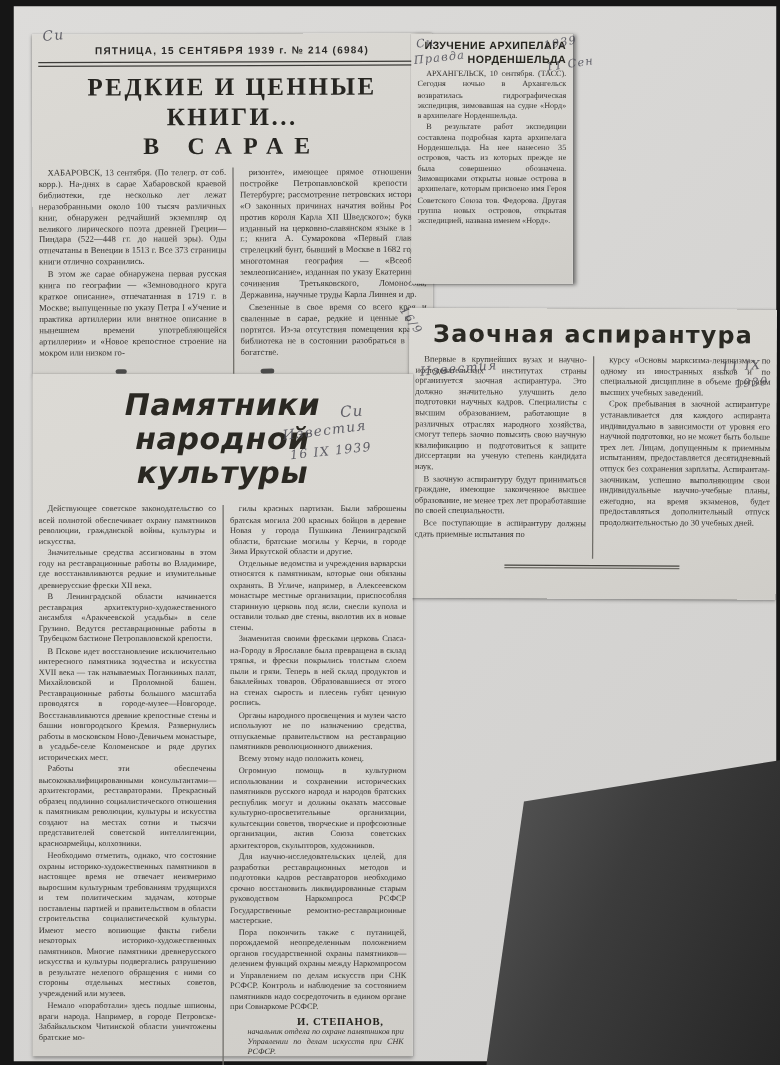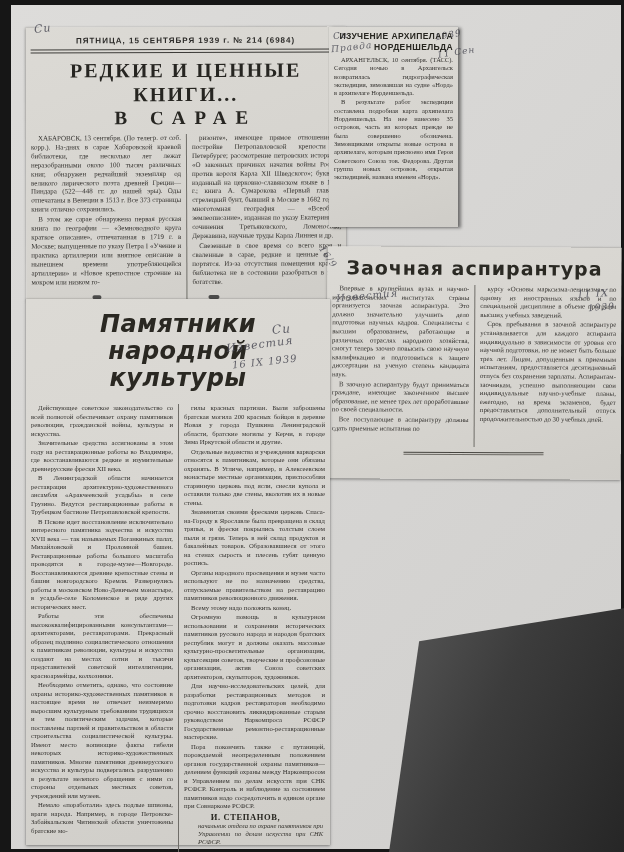--- a/index.html
+++ b/index.html
@@ -38,21 +38,21 @@
   .clip-zaoch{left:327px;top:247px;width:294px;height:232px;transform:rotate(.3deg);padding-top:10px;}
   .zaoch-title{font-family:"DejaVu Sans",sans-serif;font-weight:bold;font-size:19px;
                letter-spacing:1px;text-align:center;color:#2a2923;margin:0 0 6px;}
   .clip-zaoch .cols{height:162px;font-size:6.8px;line-height:8.6px;}
   .end-rule{width:140px;margin:5px auto 0;border-top:1px solid #46443f;border-bottom:1px solid #6b6963;height:1px;}
   
   .clip-pam{left:26px;top:299px;width:304px;height:546px;padding-top:12px;}
   .pam-title{font-family:"DejaVu Sans",sans-serif;font-weight:bold;font-style:italic;
              text-align:center;color:#2a2822;margin:0;line-height:27px;font-size:24px;letter-spacing:.5px;}
   .clip-pam .cols{margin-top:12px;height:460px;font-size:6.7px;line-height:8.5px;}
-  .sig{font-weight:bold;font-size:8.5px;letter-spacing:.6px;text-align:center;padding-right:18px;margin-top:2px;color:#26251f;}
+  .sig{font-weight:bold;font-size:8.5px;letter-spacing:.6px;text-align:right;padding-right:18px;margin-top:2px;color:#26251f;}
   .sig-role{font-style:italic;font-size:6.5px;line-height:8px;text-align:justify;padding:1px 2px 0 14px;color:#33312c;}
   
   .hw{position:absolute;font-family:"DejaVu Serif",serif;font-style:italic;color:#4b4b55;
       font-size:11px;letter-spacing:1px;opacity:.85;white-space:nowrap;}
   .hw-corner{left:34px;top:22px;transform:rotate(-6deg);}
   .hw-rare-scribble{left:316px;top:252px;transform:rotate(55deg);font-size:9px;}
   .hw-nord-1{left:333px;top:30px;transform:rotate(-8deg);font-size:9px;}
   .hw-nord-2{left:331px;top:42px;transform:rotate(-6deg);font-size:9px;}
   .hw-nord-year{left:435px;top:30px;transform:rotate(-10deg);font-size:9px;}
   .hw-nord-day{left:437px;top:47px;transform:rotate(-8deg);font-size:9px;}

